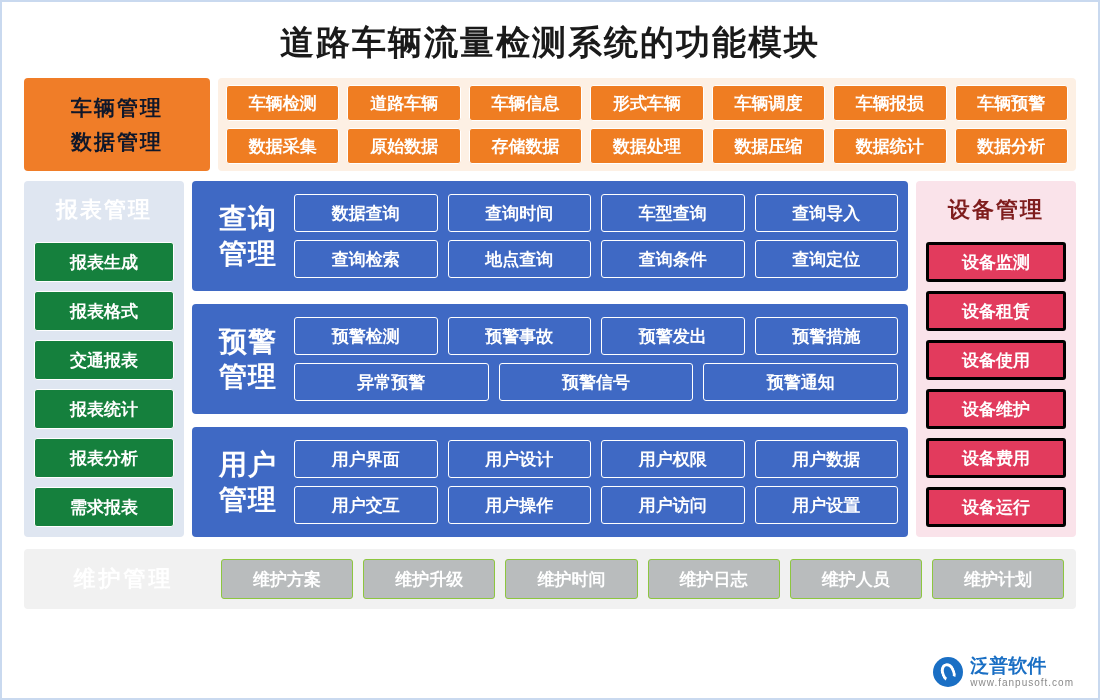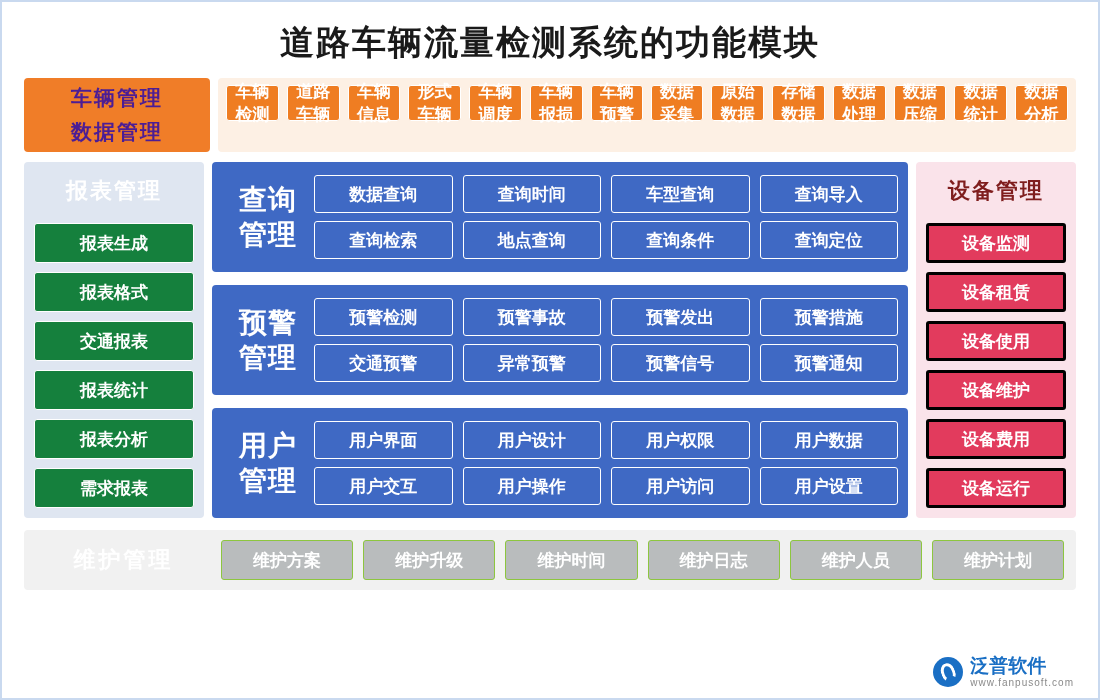--- a/index.html
+++ b/index.html
@@ -58,31 +58,31 @@
     flex-direction: column;
     justify-content: center;
     align-items: center;
     gap: 6px;
     padding: 6px 0;
     box-sizing: border-box;
   }
   .orange-left .lbl {
     font-size: 21px;
     font-weight: bold;
-    color: #4c1d95;
+    color: #0f172a;
     letter-spacing: 2px;
   }
   .orange-right {
     flex: 1;
     background: #fdf0e4;
     border-radius: 4px;
     padding: 7px 8px;
     box-sizing: border-box;
     display: flex;
-    flex-direction: row;
+    flex-direction: column;
     gap: 7px;
   }
   .orange-row {
     display: flex;
     gap: 8px;
   }
   .orange-row .chip {
     flex: 1;
     height: 36px;
     background: #ef7d22;
@@ -92,21 +92,21 @@
   
   .mid-area {
     display: flex;
     margin: 10px 22px 0 22px;
     gap: 8px;
     align-items: stretch;
   }
 
   
   .left-col {
-    width: 180px;
+    width: 160px;
     background: #dfe6f1;
     border-radius: 4px;
     padding: 8px 10px 10px 10px;
     box-sizing: border-box;
     display: flex;
     flex-direction: column;
     gap: 9px;
     justify-content: center;
   }
   .left-col .col-head {
@@ -349,21 +349,20 @@
           <div>管理</div>
         </div>
         <div class="blue-grid">
           <div class="blue-row">
             <div class="chip">预警检测</div>
             <div class="chip">预警事故</div>
             <div class="chip">预警发出</div>
             <div class="chip">预警措施</div>
           </div>
           <div class="blue-row">
-            <div class="chip">交通预警</div>
             <div class="chip">异常预警</div>
             <div class="chip">预警信号</div>
             <div class="chip">预警通知</div>
           </div>
         </div>
       </div>
 
       <div class="blue-block">
         <div class="blue-head">
           <div>用户</div>

